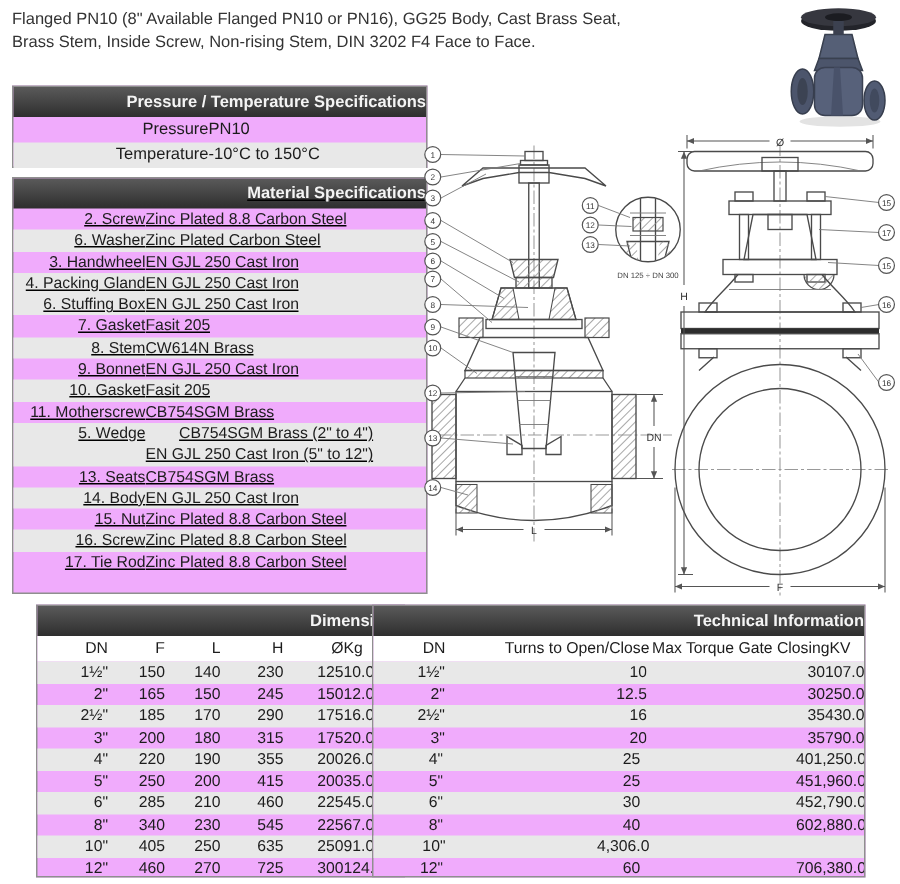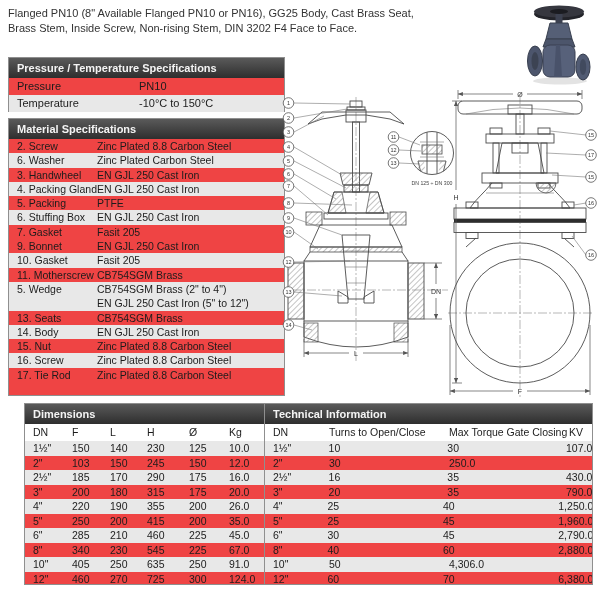--- a/index.html
+++ b/index.html
@@ -1,19 +1,19 @@
 <!DOCTYPE html>
 <html><head>
 <meta charset="utf-8">
 <style>
   html,body{margin:0;padding:0;}
   body{width:600px;height:589px;background:#fff;font-family:"Liberation Sans",sans-serif;position:relative;overflow:hidden;}
   .page{position:absolute;inset:0;background:#fff;}
   .intro{position:absolute;left:8px;top:6px;font-size:11px;line-height:15px;color:#333;}
-  .panel{position:absolute;border:1px solid #8f8f8f;background:#ef4444;box-sizing:border-box;}
+  .panel{position:absolute;border:1px solid #8f8f8f;background:#f0abfc;box-sizing:border-box;text-align:right;}
   .panel-header{height:20px;background:linear-gradient(#5a5a5a,#2e2e2e);color:#f4f4f4;font-size:11px;font-weight:bold;line-height:20px;padding-left:8px;white-space:nowrap;overflow:hidden;}
   .trow{display:flex;padding-left:8px;height:var(--rh);line-height:var(--rh);}
   .trow.alt{background:#e8e8e8;}
   .trow.thead{height:17px;line-height:17px;background:#fff;}
   .trow.tall{height:calc(var(--rh) * 2);}
   .tcell{white-space:nowrap;overflow:hidden;color:#1c1c1c;}
   #ptable{--rh:17px;font-size:11px;}
   #mtable{--rh:14.3px;font-size:10.5px;}
   #dtable,#ttable{--rh:14.5px;font-size:10.5px;}
   #ptable .tcell:nth-child(1){width:122px;}
@@ -70,50 +70,50 @@
           <div class="tcell">Pressure</div>
           <div class="tcell">PN10</div>
         </div>
         <div class="trow alt">
           <div class="tcell">Temperature</div>
           <div class="tcell">-10°C to 150°C</div>
         </div>
       </div>
   </div>
 
-  <div class="panel" id="mtable" style="left:8px;top:118px;width:277px;height:278px;">
+  <div class="panel" id="mtable" style="left:8px;top:118px;width:277px;height:278px;text-decoration:underline;">
     <div class="panel-header">Material Specifications</div>
     <div>
         <div class="trow">
           <div class="tcell">2. Screw</div>
           <div class="tcell">Zinc Plated 8.8 Carbon Steel</div>
         </div>
         <div class="trow alt">
           <div class="tcell">6. Washer</div>
           <div class="tcell">Zinc Plated Carbon Steel</div>
         </div>
         <div class="trow">
           <div class="tcell">3. Handwheel</div>
           <div class="tcell">EN GJL 250 Cast Iron</div>
         </div>
         <div class="trow alt">
           <div class="tcell">4. Packing Gland</div>
           <div class="tcell">EN GJL 250 Cast Iron</div>
         </div>
-        <div class="trow">
-          <div class="tcell">5. Packing</div>
-          <div class="tcell">PTFE</div>
-        </div>
         <div class="trow alt">
           <div class="tcell">6. Stuffing Box</div>
           <div class="tcell">EN GJL 250 Cast Iron</div>
         </div>
         <div class="trow">
           <div class="tcell">7. Gasket</div>
           <div class="tcell">Fasit 205</div>
+        </div>
+        <div class="trow alt">
+          <div class="tcell">8. Stem</div>
+          <div class="tcell">CW614N Brass</div>
         </div>
         <div class="trow">
           <div class="tcell">9. Bonnet</div>
           <div class="tcell">EN GJL 250 Cast Iron</div>
         </div>
         <div class="trow alt">
           <div class="tcell">10. Gasket</div>
           <div class="tcell">Fasit 205</div>
         </div>
         <div class="trow">
@@ -164,21 +164,21 @@
         <div class="trow alt">
           <div class="tcell">1½"</div>
           <div class="tcell">150</div>
           <div class="tcell">140</div>
           <div class="tcell">230</div>
           <div class="tcell">125</div>
           <div class="tcell">10.0</div>
         </div>
         <div class="trow">
           <div class="tcell">2"</div>
-          <div class="tcell">103</div>
+          <div class="tcell">165</div>
           <div class="tcell">150</div>
           <div class="tcell">245</div>
           <div class="tcell">150</div>
           <div class="tcell">12.0</div>
         </div>
         <div class="trow alt">
           <div class="tcell">2½"</div>
           <div class="tcell">185</div>
           <div class="tcell">170</div>
           <div class="tcell">290</div>
@@ -237,37 +237,38 @@
           <div class="tcell">12"</div>
           <div class="tcell">460</div>
           <div class="tcell">270</div>
           <div class="tcell">725</div>
           <div class="tcell">300</div>
           <div class="tcell">124.0</div>
         </div>
       </div>
   </div>
 
-  <div class="panel" id="ttable" style="left:264px;top:403px;width:329px;height:182px;">
+  <div class="panel" id="ttable" style="left:248px;top:403px;width:329px;height:182px;">
     <div class="panel-header">Technical Information</div>
     <div class="trow thead">
       <div class="tcell">DN</div>
       <div class="tcell">Turns to Open/Close</div>
       <div class="tcell">Max Torque Gate Closing</div>
       <div class="tcell">KV</div>
     </div>
     <div>
         <div class="trow alt">
           <div class="tcell">1½"</div>
           <div class="tcell">10</div>
           <div class="tcell">30</div>
           <div class="tcell">107.0</div>
         </div>
         <div class="trow">
           <div class="tcell">2"</div>
+          <div class="tcell">12.5</div>
           <div class="tcell">30</div>
           <div class="tcell">250.0</div>
         </div>
         <div class="trow alt">
           <div class="tcell">2½"</div>
           <div class="tcell">16</div>
           <div class="tcell">35</div>
           <div class="tcell">430.0</div>
         </div>
         <div class="trow">
@@ -295,21 +296,20 @@
           <div class="tcell">2,790.0</div>
         </div>
         <div class="trow">
           <div class="tcell">8"</div>
           <div class="tcell">40</div>
           <div class="tcell">60</div>
           <div class="tcell">2,880.0</div>
         </div>
         <div class="trow alt">
           <div class="tcell">10"</div>
-          <div class="tcell">50</div>
           <div class="tcell">4,306.0</div>
         </div>
         <div class="trow">
           <div class="tcell">12"</div>
           <div class="tcell">60</div>
           <div class="tcell">70</div>
           <div class="tcell">6,380.0</div>
         </div>
       </div>
   </div>

